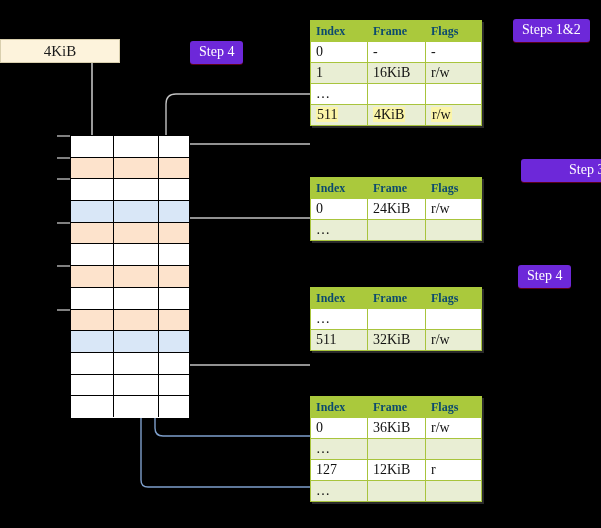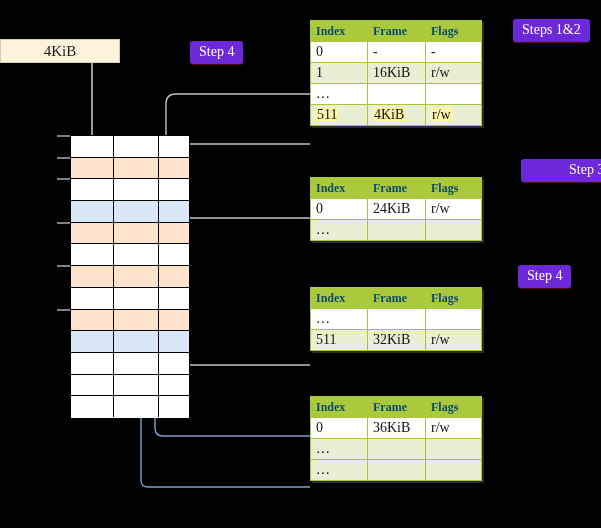--- a/index.html
+++ b/index.html
@@ -299,20 +299,25 @@
         <tr>
           <td class="c0">0</td>
           <td class="c1">36KiB</td>
           <td class="c2">r/w</td>
         </tr>
         <tr class="alt">
           <td class="c0 dots">…</td>
           <td class="c1"></td>
           <td class="c2"></td>
         </tr>
+        <tr>
+          <td class="c0">127</td>
+          <td class="c1">12KiB</td>
+          <td class="c2">r</td>
+        </tr>
         <tr class="alt">
           <td class="c0 dots">…</td>
           <td class="c1"></td>
           <td class="c2"></td>
         </tr>
       </tbody>
     </table>
   </div>
 
 <div id="badges-host">

